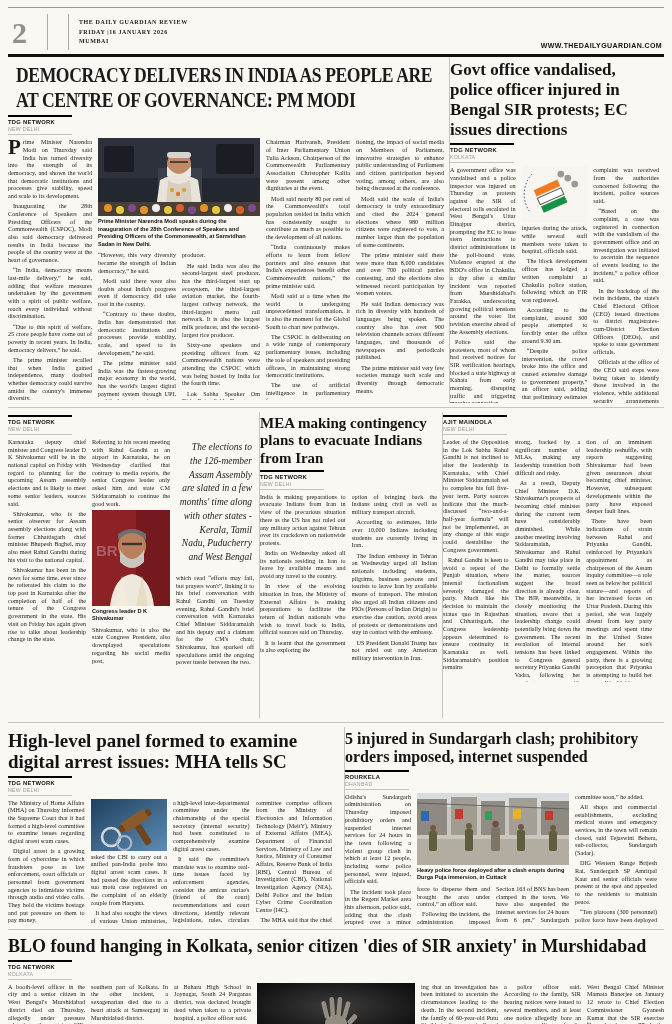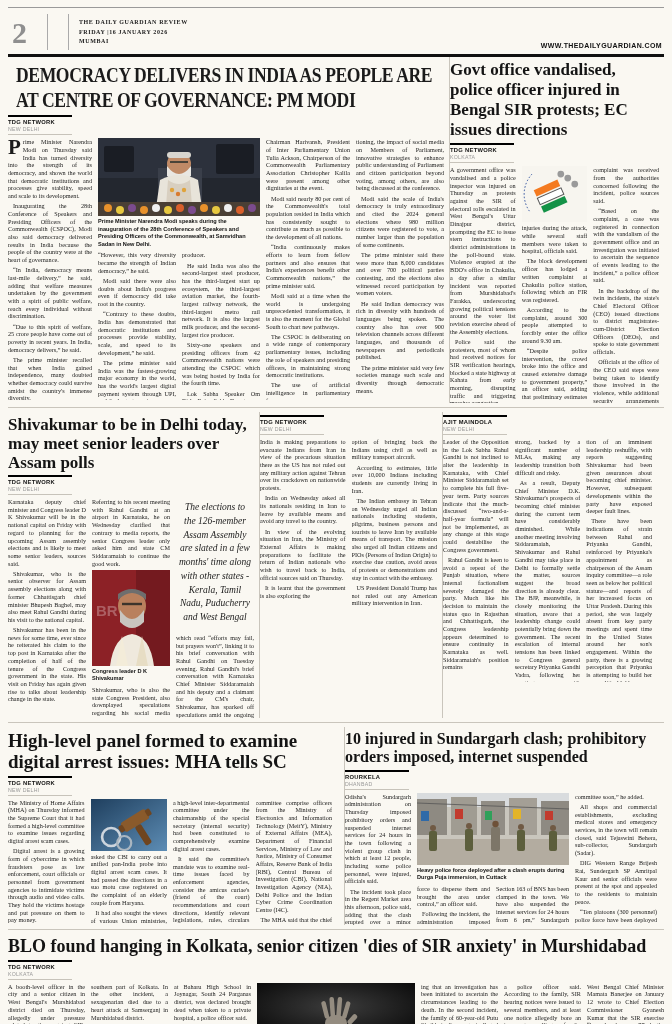--- a/index.html
+++ b/index.html
@@ -29,21 +29,21 @@
   .agency{font:bold 5.8px "Liberation Sans",sans-serif;letter-spacing:.3px;color:#111;}
   .place{font:5.2px "Liberation Sans",sans-serif;letter-spacing:.3px;color:#999;margin-top:1px;}
   .cols{display:flex;gap:6px;overflow:hidden;}
   .col{flex:1;min-width:0;overflow:hidden;font-size:6.2px;line-height:1.24;text-align:justify;}
   .col p{margin:0 0 2.5px;}
   .col p + p{text-indent:5px;}
   .dropcap p:first-child::first-letter{float:left;font-size:21px;line-height:16px;font-weight:bold;padding:1px 2px 0 0;}
   .caption{font:bold 5.6px/1.35 "Liberation Sans",sans-serif;color:#111;margin:2px 0 3px;text-align:left;}
   .photo{width:100%;overflow:hidden;background:#ccc;}
   .photo svg{display:block;width:100%;height:100%;}
-  .pullquote{font:italic 9.5px/1.45 "Liberation Serif",serif;text-align:center;margin:3px 2px 9px;color:#222;}
+  .pullquote{font:italic 9.5px/1.45 "Liberation Serif",serif;text-align:right;margin:3px 2px 9px;color:#222;}
   .subcols{display:flex;gap:6px;}
   .sep-l{border-left:1px solid #c9c5bc;}
   .hrule{border-top:1px solid #c9c5bc;margin:4px 0;}
   
   .row-top{display:grid;grid-template-columns:436px 210px;column-gap:5px;height:346px;overflow:hidden;}
   .row-mid{display:grid;grid-template-columns:246px 178px 210px;column-gap:5px;height:306px;overflow:hidden;}
   .row-low{display:grid;grid-template-columns:324px 315px;column-gap:12px;height:198px;overflow:hidden;}
   .row-bot{height:132px;overflow:hidden;}
   .body-main{height:262px;}
   .body-bengal{height:246px;}
@@ -205,21 +205,20 @@
           </div>
       </div>
     </article>
   </div>
 
   <div class="hrule"></div>
 
   <div class="row-mid">
 
     <article>
-      <h2 class="h-serif h17">Shivakumar to be in Delhi today, may meet senior leaders over Assam polls</h2>
       <div class="byline">
         <div class="agency">TDG NETWORK</div>
         <div class="place">NEW DELHI</div>
       </div>
       <div class="cols body-shiv">
         <div class="col">
             <p>Karnataka deputy chief minister and Congress leader D K Shivakumar will be in the national capital on Friday with regard to planning for the upcoming Assam assembly elections and is likely to meet some senior leaders, sources said.</p>
             <p>Shivakumar, who is the senior observer for Assam assembly elections along with former Chhattisgarh chief minister Bhupesh Baghel, may also meet Rahul Gandhi during his visit to the national capital.</p>
             <p>Shivakumar has been in the news for some time, ever since he reiterated his claim to the top post in Karnataka after the completion of half of the tenure of the Congress government in the state. His visit on Friday has again given rise to talks about leadership change in the state.</p>
           </div>
@@ -249,20 +248,21 @@
         <div class="col">
           <div class="pullquote">The elections to the 126-member Assam Assembly are slated in a few months' time along with other states - Kerala, Tamil Nadu, Puducherry and West Bengal</div>
           <div>
               <p>which read “efforts may fail, but prayers won't”, linking it to his brief conversation with Rahul Gandhi on Tuesday evening. Rahul Gandhi's brief conversation with Karnataka Chief Minister Siddaramaiah and his deputy and a claimant for the CM's chair, Shivakumar, has sparked off speculations amid the ongoing power tussle between the two.</p>
             </div>
         </div>
       </div>
     </article>
 
     <article class="sep-l">
+      <h2 class="h-serif h15">MEA making contingency plans to evacuate Indians from Iran</h2>
       <div class="byline">
         <div class="agency">TDG NETWORK</div>
         <div class="place">NEW DELHI</div>
       </div>
       <div class="cols body-mea">
         <div class="col">
             <p>India is making preparations to evacuate Indians from Iran in view of the precarious situation there as the US has not ruled out any military action against Tehran over its crackdown on nationwide protests.</p>
             <p>India on Wednesday asked all its nationals residing in Iran to leave by available means and avoid any travel to the country.</p>
             <p>In view of the evolving situation in Iran, the Ministry of External Affairs is making preparations to facilitate the return of Indian nationals who wish to travel back to India, official sources said on Thursday.</p>
             <p>It is learnt that the government is also exploring the</p>
@@ -343,21 +343,21 @@
             <p>It said the committee's mandate was to examine real-time issues faced by enforcement agencies, consider the amicus curiae's (friend of the court) recommendations and court directions, identify relevant legislations, rules, circulars and implementation gaps, suggest corrective measures and provide inputs for further directions.</p>
           </div>
         <div class="col">
             <p>committee comprise officers from the Ministry of Electronics and Information Technology (MeitY), Ministry of External Affairs (MEA), Department of Financial Services, Ministry of Law and Justice, Ministry of Consumer Affairs, Reserve Bank of India (RBI), Central Bureau of Investigation (CBI), National Investigation Agency (NIA), Delhi Police and the Indian Cyber Crime Coordination Centre (I4C).</p>
             <p>The MHA said that the chief executive officer (CEO) of I4C would be the committee's member-secretary. The committee would meet every two weeks, it added.</p>
           </div>
       </div>
     </article>
 
     <article class="sep-l">
-      <h2 class="h-serif h16">10 injured in Sundargarh clash; prohibitory orders imposed, internet suspended</h2>
+      <h2 class="h-serif h16">5 injured in Sundargarh clash; prohibitory orders imposed, internet suspended</h2>
       <div class="byline">
         <div class="agency">ROURKELA</div>
         <div class="place">DHANBAD</div>
       </div>
       <div class="cols body-sun">
         <div class="col w66">
             <p>Odisha's Sundargarh administration on Thursday imposed prohibitory orders and suspended internet services for 24 hours in the town following a violent group clash in which at least 12 people, including some police personnel, were injured, officials said.</p>
             <p>The incident took place in the Regent Market area this afternoon, police said, adding that the clash erupted over a minor argument between two youths.</p>
           </div>
         <div class="midwrap">

